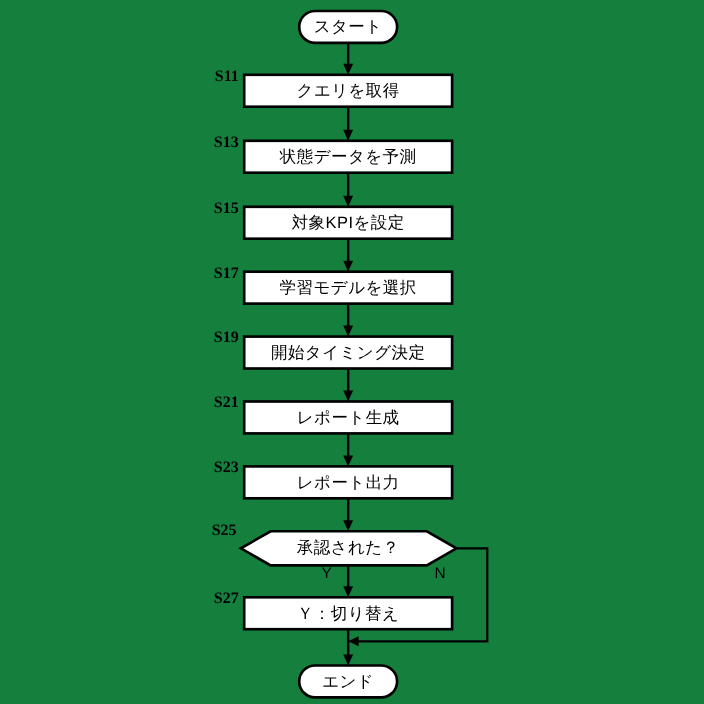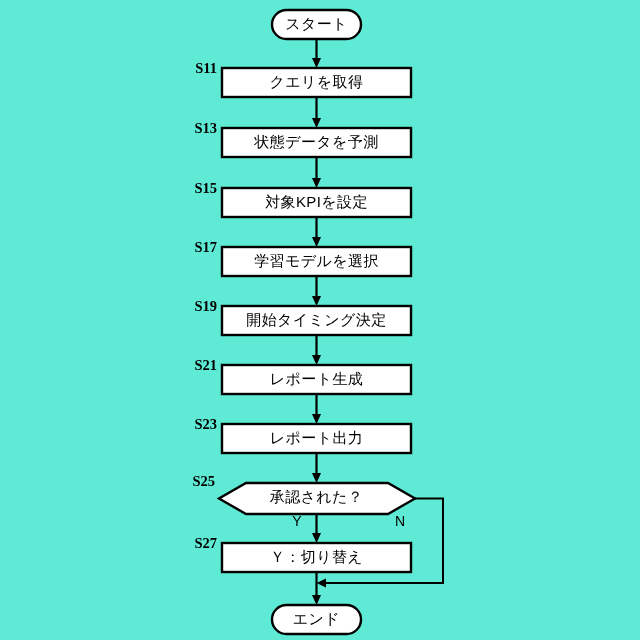--- a/index.html
+++ b/index.html
@@ -4,21 +4,21 @@
 <style>
   html, body {
     margin: 0;
     padding: 0;
     background: #ffffff;
   }
   #flowchart-root {
     position: relative;
     width: 640px;
     height: 640px;
-    background: #5eead4;
+    background: #15803d;
     font-family: "Liberation Sans", sans-serif;
     overflow: hidden;
   }
   svg.diagram {
     display: block;
     width: 640px;
     height: 640px;
   }
   .node-shape {
     fill: #ffffff;

